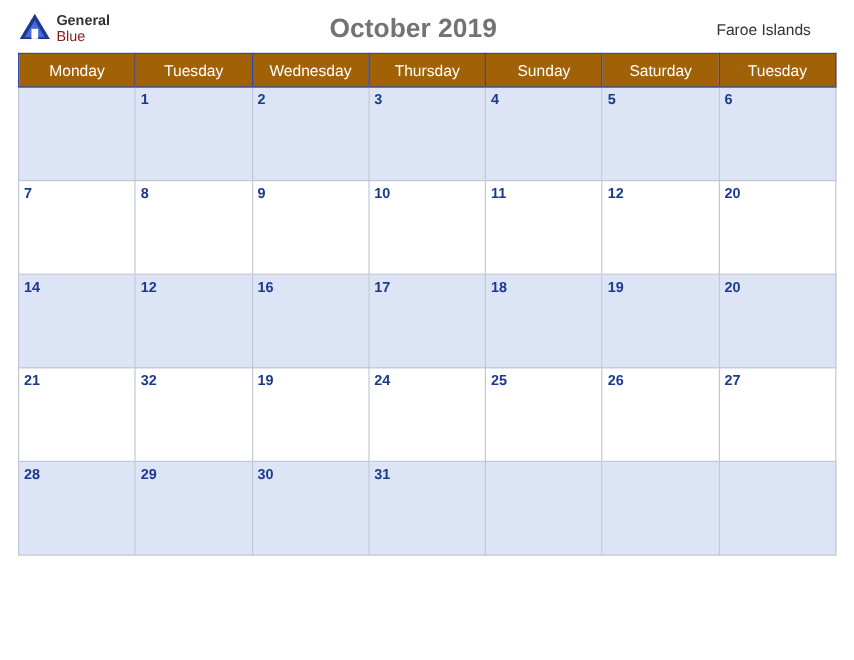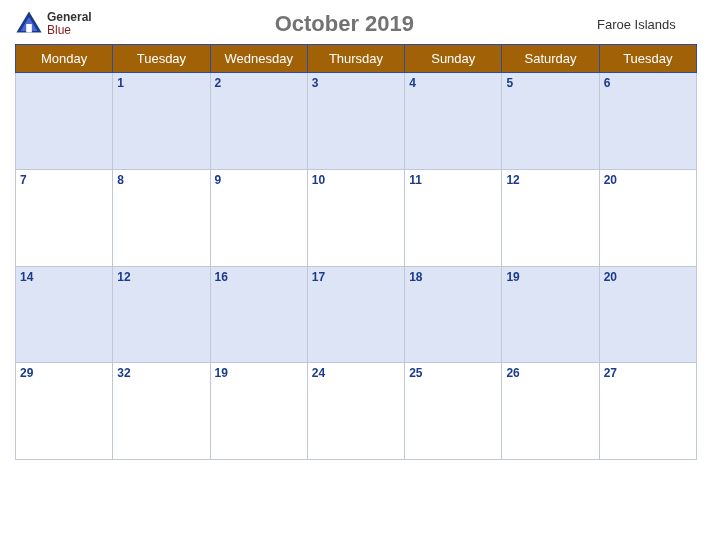--- a/index.html
+++ b/index.html
@@ -178,23 +178,32 @@
         <tr>
           <td><span class="day-num">14</span></td>
           <td><span class="day-num">12</span></td>
           <td><span class="day-num">16</span></td>
           <td><span class="day-num">17</span></td>
           <td><span class="day-num">18</span></td>
           <td><span class="day-num">19</span></td>
           <td><span class="day-num">20</span></td>
         </tr>
         <tr>
-          <td><span class="day-num">29</span></td>
+          <td><span class="day-num">21</span></td>
           <td><span class="day-num">32</span></td>
           <td><span class="day-num">19</span></td>
           <td><span class="day-num">24</span></td>
           <td><span class="day-num">25</span></td>
           <td><span class="day-num">26</span></td>
           <td><span class="day-num">27</span></td>
         </tr>
+        <tr>
+          <td><span class="day-num">28</span></td>
+          <td><span class="day-num">29</span></td>
+          <td><span class="day-num">30</span></td>
+          <td><span class="day-num">31</span></td>
+          <td class="empty"></td>
+          <td class="empty"></td>
+          <td class="empty"></td>
+        </tr>
       </tbody>
   </table>
 </div>
 
 </body></html>

